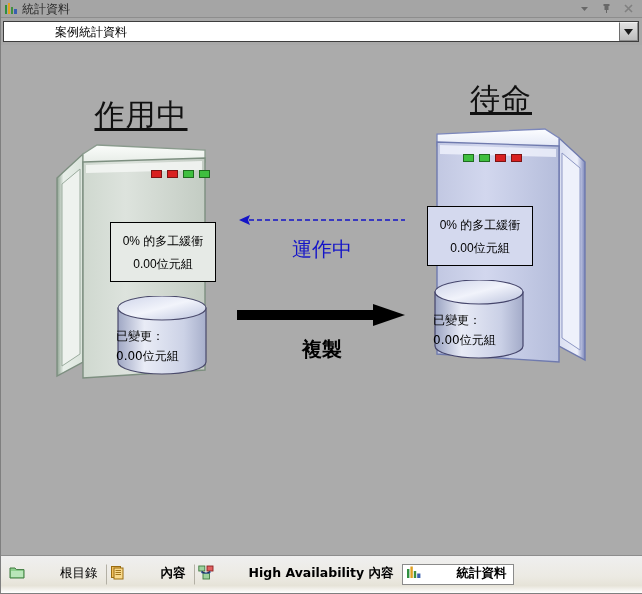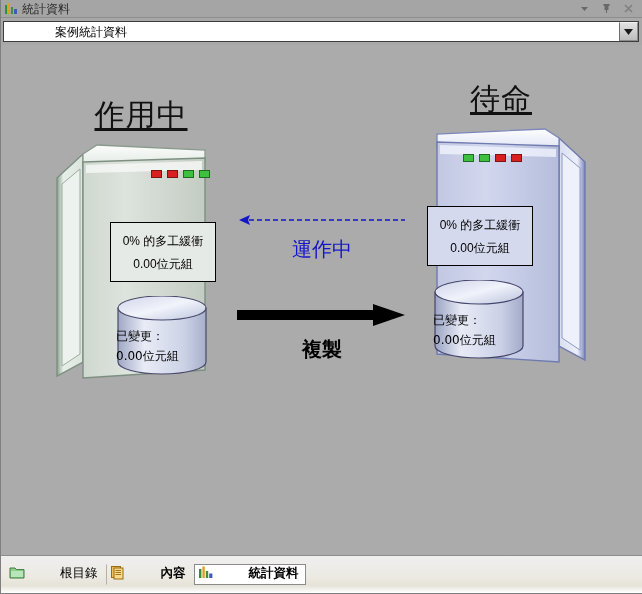--- a/index.html
+++ b/index.html
@@ -342,20 +342,29 @@
 
     <div class="tab">
       <svg class="tab-ico" viewBox="0 0 16 15">
         <rect x="1.5" y="1.5" width="9" height="11" fill="#f0c060" stroke="#9a6c10" stroke-width="1"></rect>
         <rect x="4" y="3" width="9" height="11" fill="#f8d98c" stroke="#9a6c10" stroke-width="1"></rect>
         <path d="M5.5 5.5 H11 M5.5 7.5 H11 M5.5 9.5 H11" stroke="#9a6c10" stroke-width="0.9"></path>
       </svg>
       <span class="tab-label">內容</span>
     </div>
 
+    <div class="tab">
+      <svg class="tab-ico" viewBox="0 0 16 15">
+        <rect x="0.8" y="1" width="6" height="5" fill="#9fd29f" stroke="#3f7a3f" stroke-width="0.9"></rect>
+        <rect x="9" y="1" width="6" height="5" fill="#e06060" stroke="#8a2020" stroke-width="0.9"></rect>
+        <rect x="5" y="8.5" width="6.5" height="5.5" fill="#9fd29f" stroke="#3f7a3f" stroke-width="0.9"></rect>
+        <path d="M3.8 6 V8 H8 M12 6 V8 H8 M8 8 V8.5" stroke="#3a5fb0" stroke-width="1"></path>
+      </svg>
+      <span class="tab-label">High Availability 內容</span>
+    </div>
 
     <div class="tab active">
       <svg class="tab-ico" viewBox="0 0 16 15">
         <rect x="1" y="4" width="2.4" height="9" fill="#2f8f3f"></rect>
         <rect x="4.4" y="1.5" width="2.4" height="11.5" fill="#e0a020"></rect>
         <rect x="7.8" y="6" width="2.4" height="7" fill="#3f8f3f"></rect>
         <rect x="11.2" y="8.5" width="3.2" height="4.5" fill="#3a5fb0"></rect>
       </svg>
       <span class="tab-label">統計資料</span>
     </div>

